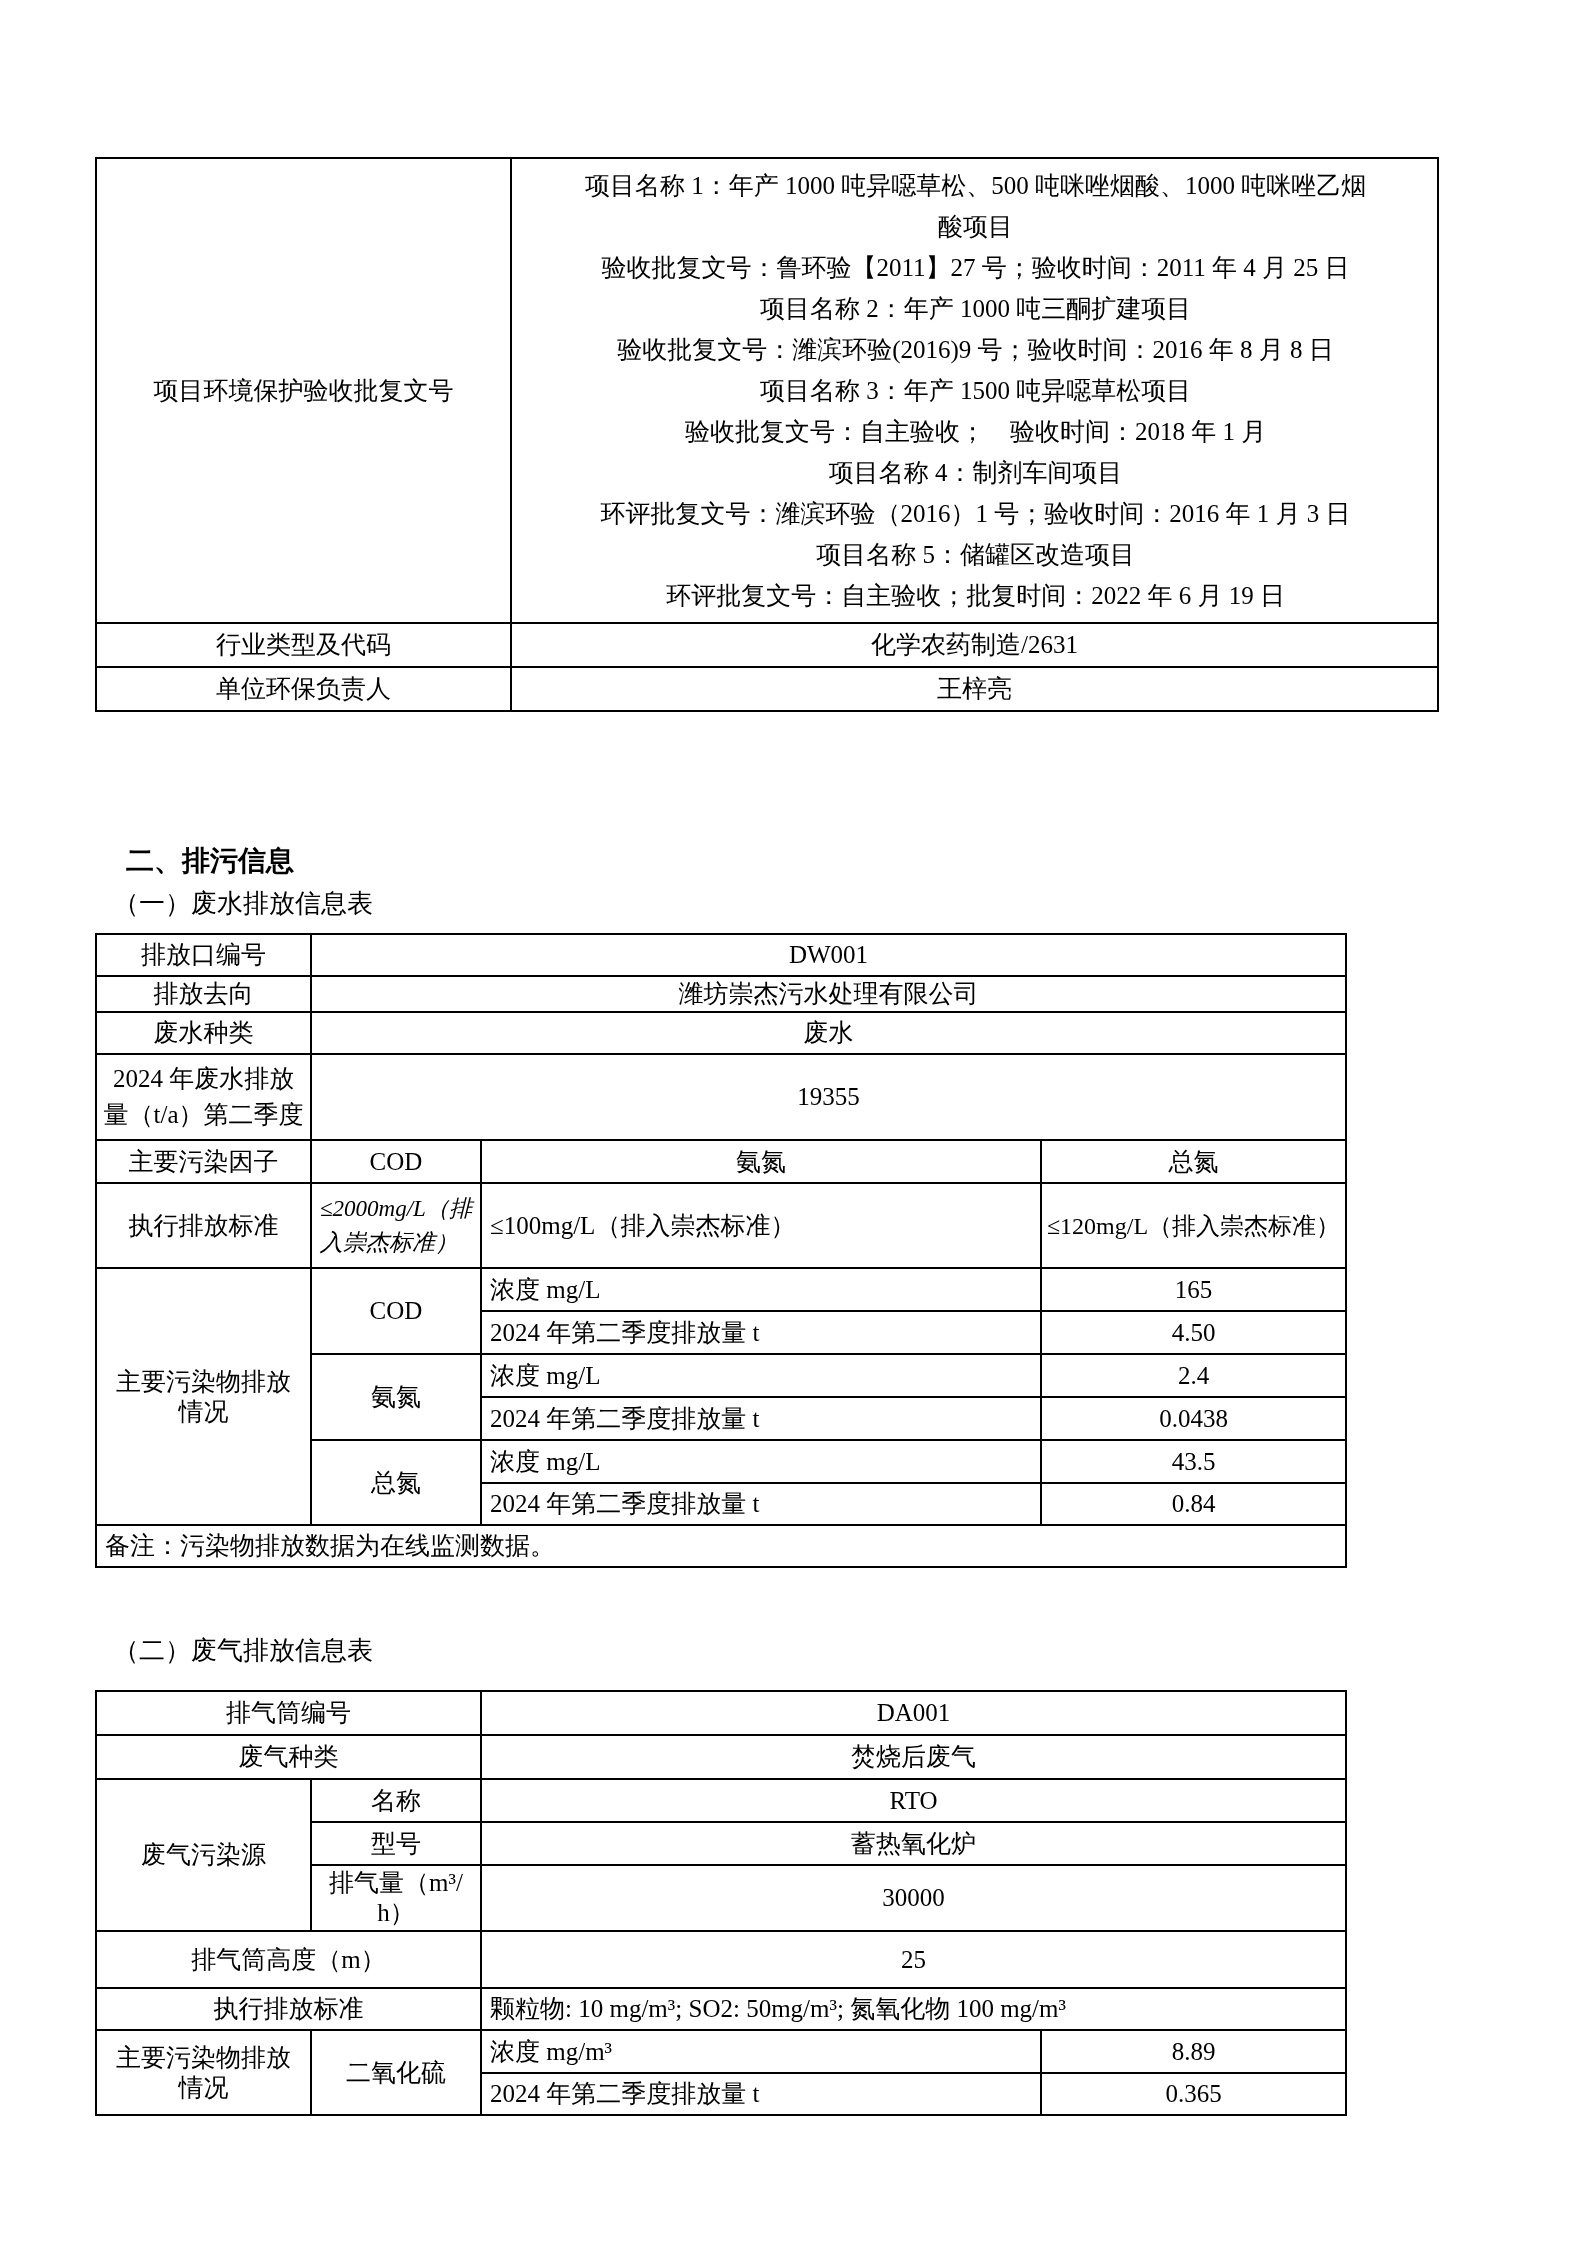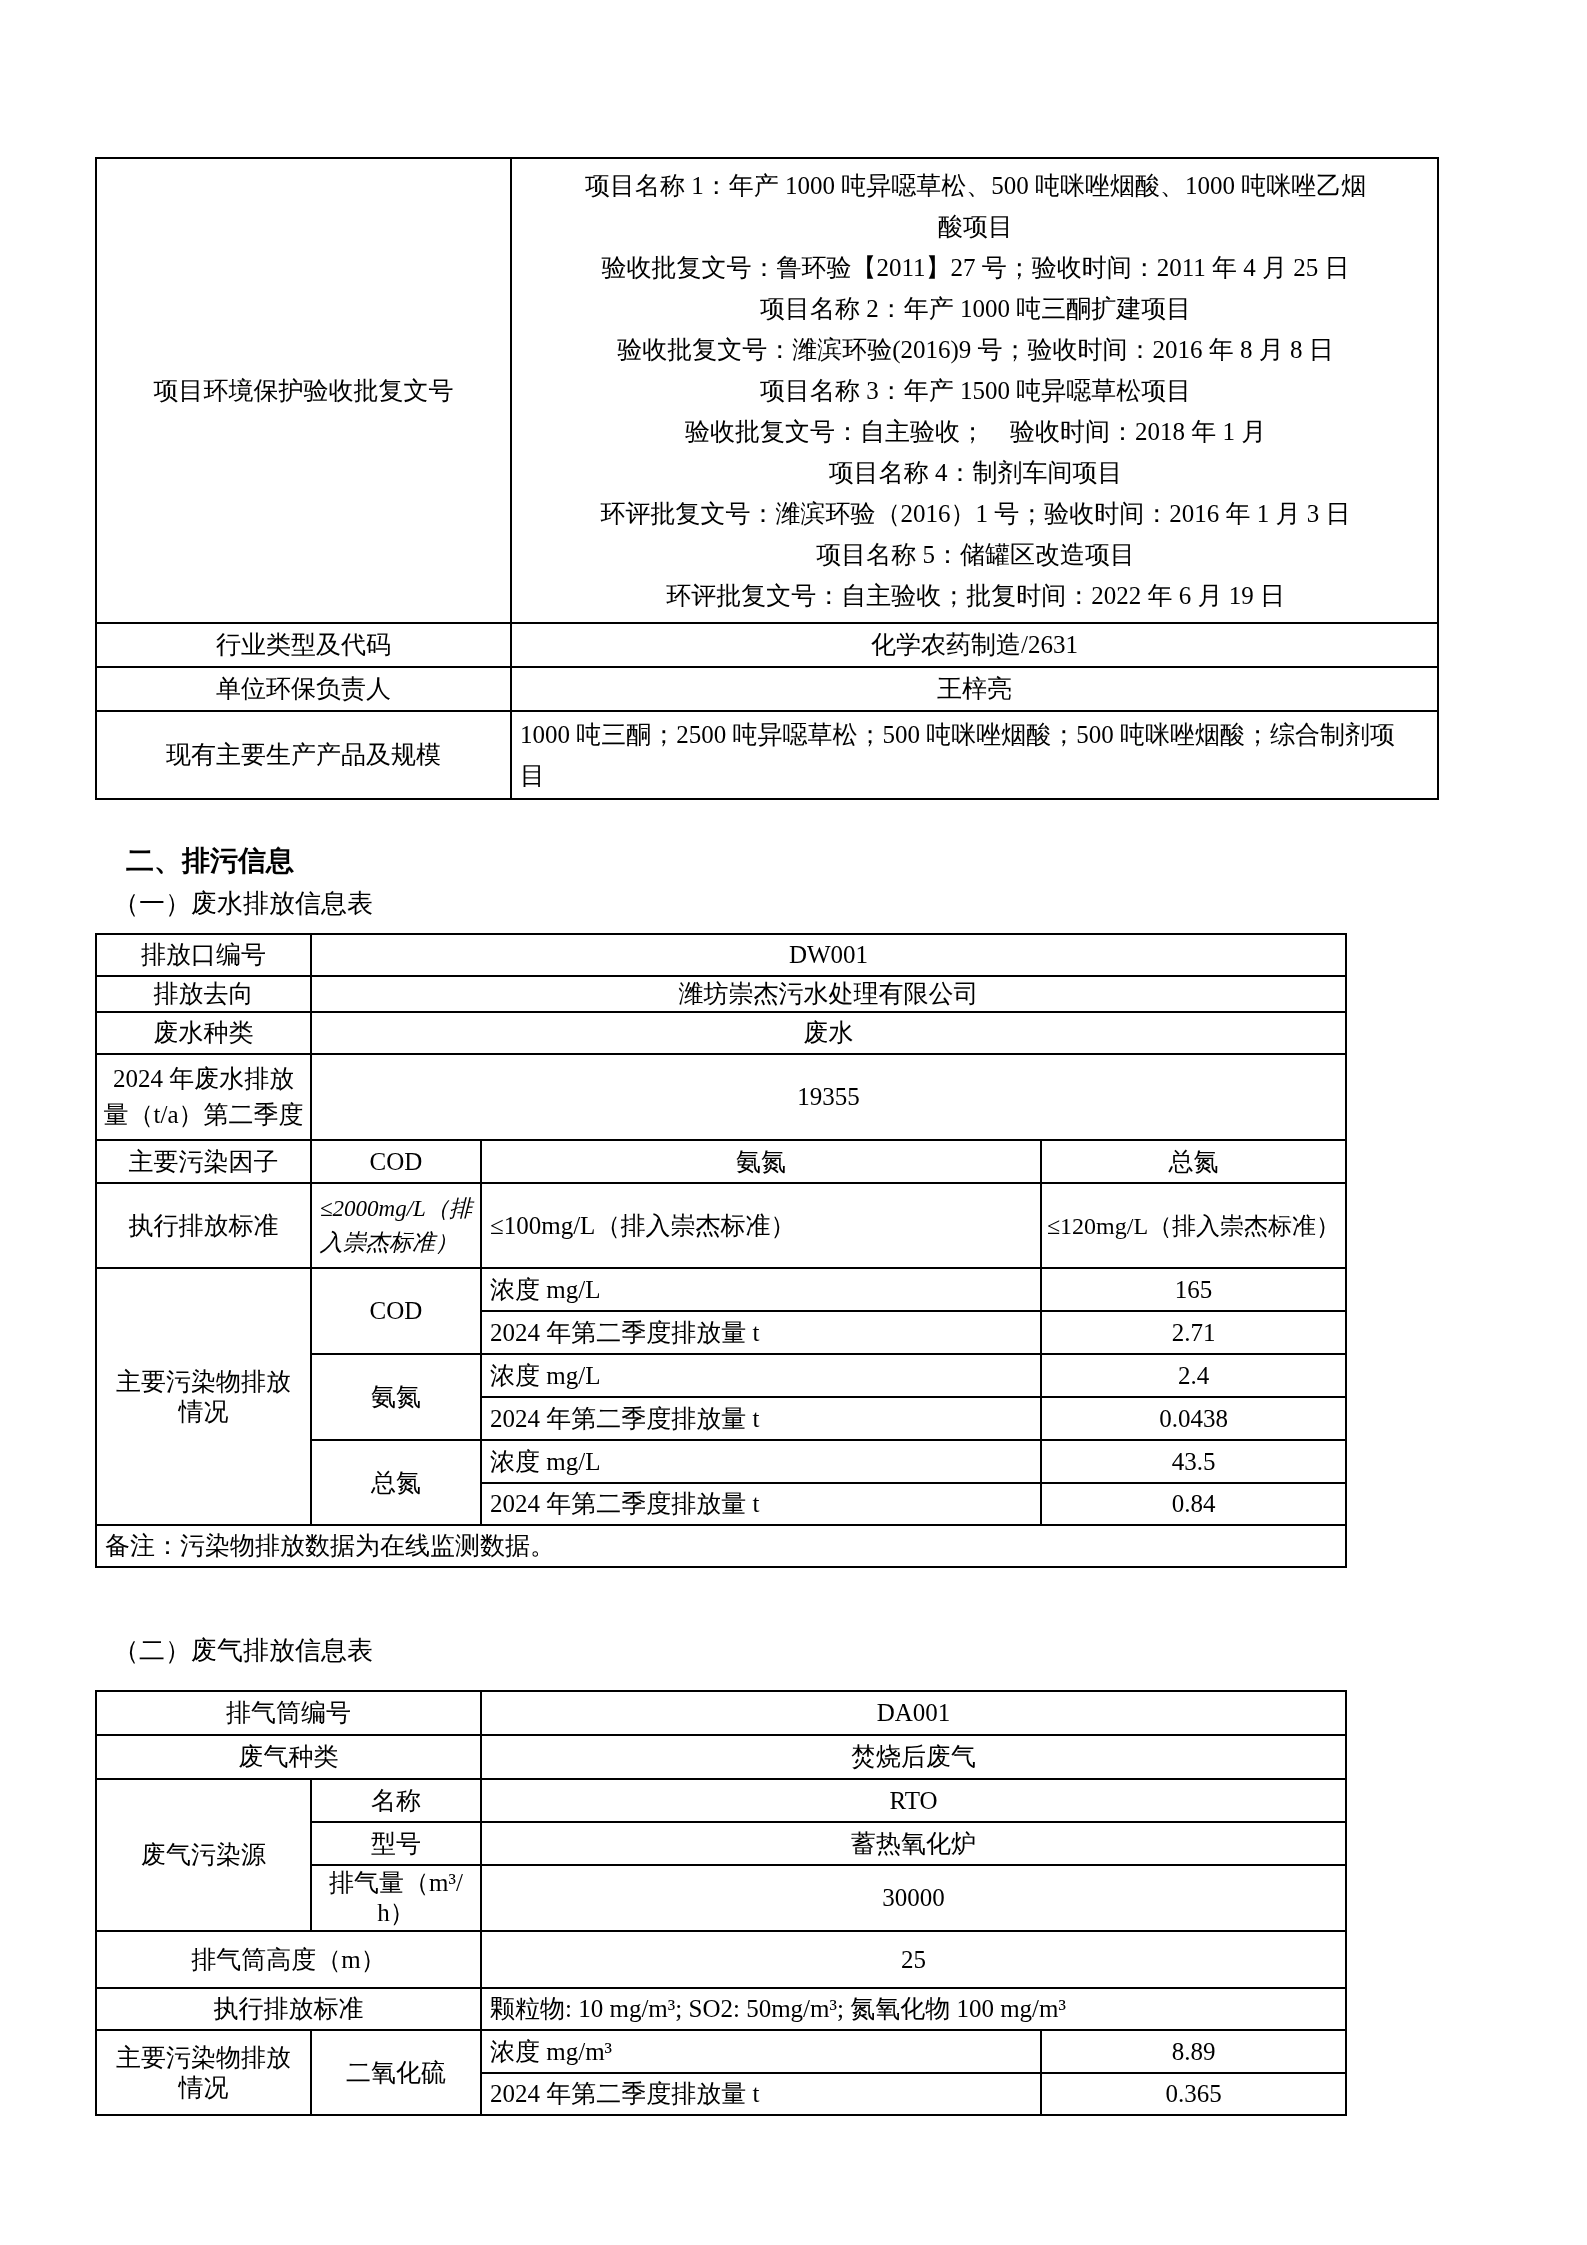--- a/index.html
+++ b/index.html
@@ -77,24 +77,20 @@
       </td>
     </tr>
     <tr style="height:44px">
       <td>行业类型及代码</td>
       <td>化学农药制造/2631</td>
     </tr>
     <tr style="height:44px">
       <td>单位环保负责人</td>
       <td>王梓亮</td>
     </tr>
-    <tr style="height:84px">
-      <td>现有主要生产产品及规模</td>
-      <td class="left" style="padding-right:40px;line-height:41px;">1000 吨三酮；2500 吨异噁草松；500 吨咪唑烟酸；500 吨咪唑烟酸；综合制剂项目</td>
-    </tr>
   </tbody>
     </table>
 
   <div class="heading" style="left:126px;top:842px;">二、排污信息</div>
   <div class="subheading" style="left:113px;top:886px;">（一）废水排放信息表</div>
 
   <table style="left:95px;top:933px;width:1250px;">
     <colgroup>
       <col style="width:215px">
         <col style="width:170px">
@@ -131,21 +127,21 @@
       <td style="padding:2px 4px;font-size:24px;">≤120mg/L（排入崇杰标准）</td>
     </tr>
     <tr style="height:43px">
       <td rowspan="6">主要污染物排放情况</td>
       <td rowspan="2">COD</td>
       <td class="left">浓度 mg/L</td>
       <td>165</td>
     </tr>
     <tr style="height:43px">
       <td class="left">2024 年第二季度排放量 t</td>
-      <td>2.71</td>
+      <td>4.50</td>
     </tr>
     <tr style="height:43px">
       <td rowspan="2">氨氮</td>
       <td class="left">浓度 mg/L</td>
       <td>2.4</td>
     </tr>
     <tr style="height:43px">
       <td class="left">2024 年第二季度排放量 t</td>
       <td>0.0438</td>
     </tr>

